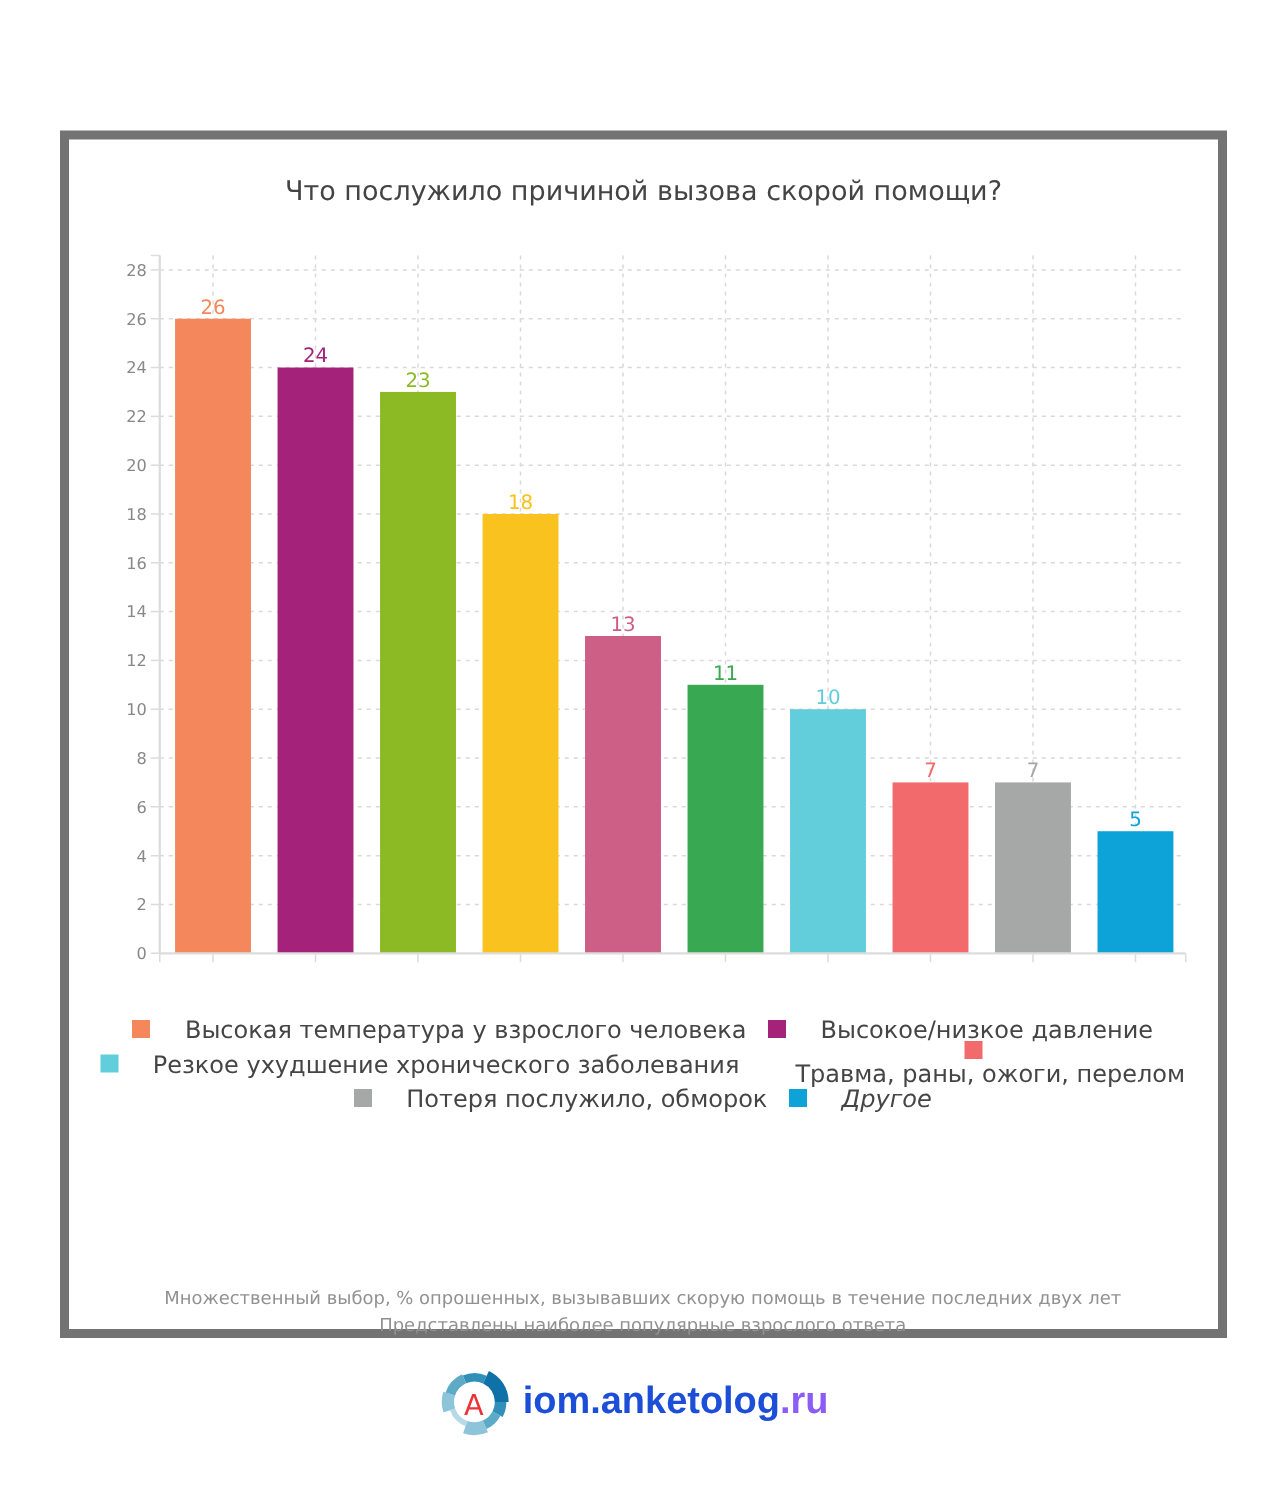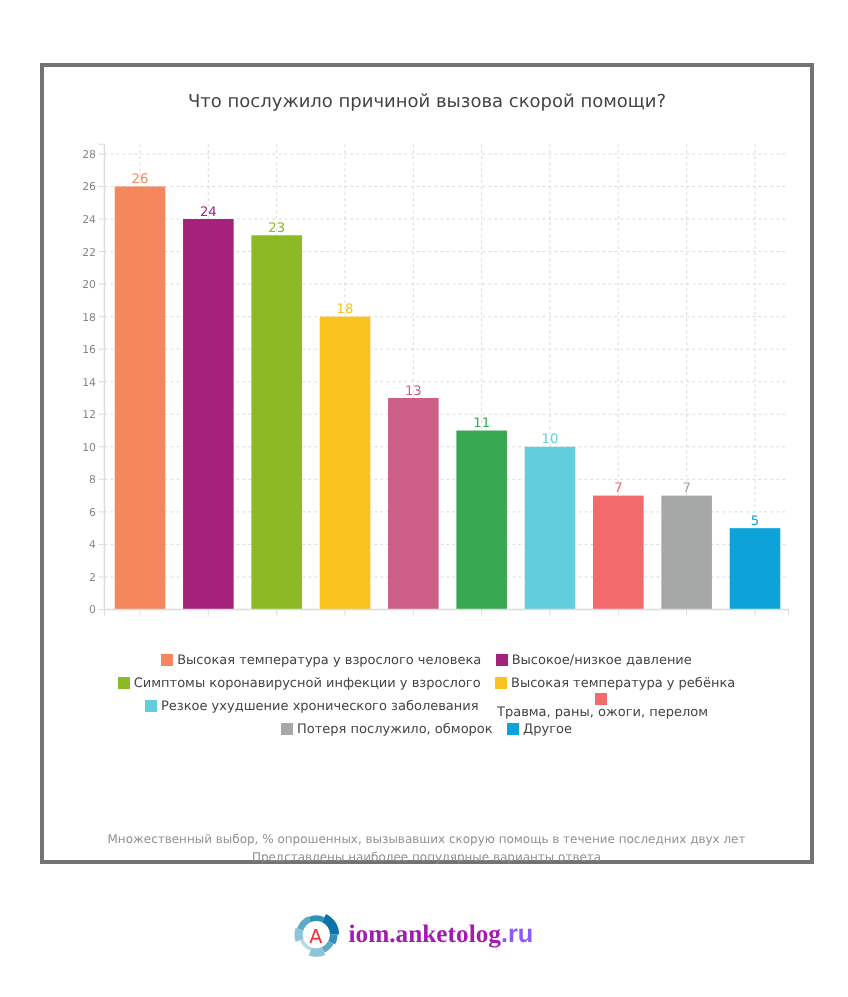--- a/index.html
+++ b/index.html
@@ -1,24 +1,24 @@
 <!DOCTYPE html>
 <html><head>
 <meta charset="utf-8">
 <style>
   html,body{margin:0;padding:0;background:#ffffff;}
   body{width:848px;height:997px;font-family:"DejaVu Sans",sans-serif;-webkit-font-smoothing:antialiased;text-rendering:geometricPrecision;}
   #root{position:relative;width:848px;height:997px;overflow:hidden;background:#fff;}
-  #card{position:absolute;left:40px;top:63px;width:766.4px;height:793.2px;border:4px solid #737373;background:#fff;box-sizing:content-box;}
+  #card{position:absolute;left:40px;top:87px;width:766.4px;height:793.2px;border:6px solid #737373;background:#fff;box-sizing:content-box;}
   #chart-title{position:absolute;left:-1px;top:26px;width:768px;text-align:center;font-size:18px;color:#444444;line-height:18px;}
   #plot-svg{position:absolute;left:0;top:0;}
   .legend-row{display:flex;justify-content:center;align-items:center;}
   .legend-item{display:flex;align-items:center;}
   .legend-swatch{width:12px;height:12px;display:inline-block;}
-  .legend-label{font-size:13px;color:#454545;margin-left:4px;white-space:nowrap;}
+  .legend-label{font-size:16px;color:#454545;margin-left:23px;white-space:nowrap;}
   #legend{position:absolute;left:-1.5px;top:581.7px;width:768px;}
   .legend-row{height:23.05px;}
   #footnote{position:absolute;left:-1.5px;top:716.6px;width:768px;text-align:center;font-size:11.97px;color:#919191;line-height:18.3px;margin-top:46px;}
   #brand{position:absolute;left:0;top:908px;width:848px;height:50px;}
   .brand-inner{position:absolute;left:293.5px;top:0;display:flex;align-items:flex-start;}
   .brand-mark{display:block;width:46px;height:46px;margin-top:3.5px;}
   .brand-text{font-family:"Liberation Sans",sans-serif;font-size:25.3px;font-weight:bold;letter-spacing:0px;margin-left:9px;white-space:nowrap;margin-top:14.3px;line-height:25.3px;}
   .brand-main{color:#424242;}
   .brand-tld{color:#c2c2c2;}
 </style>
@@ -135,63 +135,53 @@
             <span class="legend-swatch" style="background: rgb(244, 136, 92);"></span>
             <span class="legend-label">Высокая температура у взрослого человека</span>
           </div>
           <div class="legend-item" style="margin-left: 14.4px;">
             <span class="legend-swatch" style="background: rgb(164, 34, 121);"></span>
             <span class="legend-label">Высокое/низкое давление</span>
           </div>
         </div>
         <div class="legend-row">
           <div class="legend-item">
-            <span class="legend-swatch" style="background: rgb(140, 186, 36);"></span>
-            <span class="legend-label">Симптомы коронавирусной инфекции у взрослого</span>
-          </div>
-          <div class="legend-item" style="margin-left: 14.4px;">
-            <span class="legend-swatch" style="background: rgb(249, 194, 31);"></span>
-            <span class="legend-label">Высокая температура у ребёнка</span>
-          </div>
-        </div>
-        <div class="legend-row">
-          <div class="legend-item">
             <span class="legend-swatch" style="background: rgb(99, 206, 219);"></span>
             <span class="legend-label">Резкое ухудшение хронического заболевания</span>
           </div>
           <div class="legend-item" style="margin-left: 14.4px; flex-direction: column;">
             <span class="legend-swatch" style="background: rgb(242, 106, 108);"></span>
             <span class="legend-label">Травма, раны, ожоги, перелом</span>
           </div>
         </div>
         <div class="legend-row">
           <div class="legend-item">
             <span class="legend-swatch" style="background: rgb(166, 168, 168);"></span>
             <span class="legend-label">Потеря послужило, обморок</span>
           </div>
-          <div class="legend-item" style="margin-left: 14.4px;">
+          <div class="legend-item" style="margin-left: 14.4px; font-style: italic;">
             <span class="legend-swatch" style="background: rgb(14, 163, 216);"></span>
             <span class="legend-label">Другое</span>
           </div>
         </div>
       </div>
     <div id="footnote">
       <div>Множественный выбор, % опрошенных, вызывавших скорую помощь в течение последних двух лет</div>
-      <div>Представлены наиболее популярные варианты ответа</div>
+      <div>Представлены наиболее популярные взрослого ответа</div>
     </div>
   </div>
   <div id="brand">
       <div class="brand-inner">
         <svg class="brand-mark" viewBox="0 0 46 46">
           <path d="M 14.490656452944641 5.059927213262064 A 19.2 19.2 0 0 1 30.41427062542143 5.198890488896325 L 28.04760835967351 10.274214096301563 A 13.6 13.6 0 0 0 16.76838165416912 10.175781776060628 Z" fill="#3190b8"></path>
           <path d="M 31.935696367687946 1.9361824555643814 A 22.8 22.8 0 0 1 45.1 22.6 L 35.9 22.6 A 13.6 13.6 0 0 0 28.04760835967351 10.274214096301563 Z" fill="#0e72a8"></path>
           <path d="M 43.6 22.6 A 21.3 21.3 0 0 1 41.10678372789515 32.599744287339476 L 34.30808726288141 28.984813253888117 A 13.6 13.6 0 0 0 35.9 22.6 Z" fill="#3190b8"></path>
           <path d="M 39.69406757932086 31.84858978688205 A 19.7 19.7 0 0 1 30.312711868593265 40.59684551555924 L 27.831618345830883 35.02421822393937 A 13.6 13.6 0 0 0 34.30808726288141 28.984813253888117 Z" fill="#5caac6"></path>
           <path d="M 31.329553476282765 42.88070915966574 A 22.2 22.2 0 0 1 14.707152818170155 43.46117618144717 L 17.648526050770904 35.379819642688354 A 13.6 13.6 0 0 0 27.831618345830883 35.02421822393937 Z" fill="#8dc4da"></path>
           <path d="M 16.417253534798498 38.762713077517624 A 17.2 17.2 0 0 1 6.037080499691754 28.199772256663103 L 9.440947371849294 27.02772690061734 A 13.6 13.6 0 0 0 17.648526050770904 35.379819642688354 Z" fill="#b6dae8"></path>
           <path d="M 1.6876950519348952 29.697385767166026 A 21.8 21.8 0 0 1 1.5669679447656542 15.863429522626141 L 9.365631378385913 18.397368876500714 A 13.6 13.6 0 0 0 9.440947371849294 27.02772690061734 Z" fill="#8dc4da"></path>
           <path d="M 3.0886583708379014 16.357856713626056 A 20.2 20.2 0 0 1 14.083919809868839 4.146381755619462 L 16.76838165416912 10.175781776060628 A 13.6 13.6 0 0 0 9.365631378385913 18.397368876500714 Z" fill="#5caac6"></path>
           <text x="21.900000000000002" y="31.25" text-anchor="middle" font-family="&quot;DejaVu Sans&quot;,sans-serif" font-size="19.2px" fill="#ee3338">A</text>
         </svg>
-        <span class="brand-text"><span class="brand-main" style="color: #a21caf; font-family: Liberation Serif, serif;">iom.anketolog</span><span class="brand-tld" style="color: #8b5cf6;">.ru</span></span>
+        <span class="brand-text"><span class="brand-main" style="color: #1d4ed8;">iom.anketolog</span><span class="brand-tld" style="color: #8b5cf6;">.ru</span></span>
       </div>
     </div>
 </div>
 
 </body></html>

